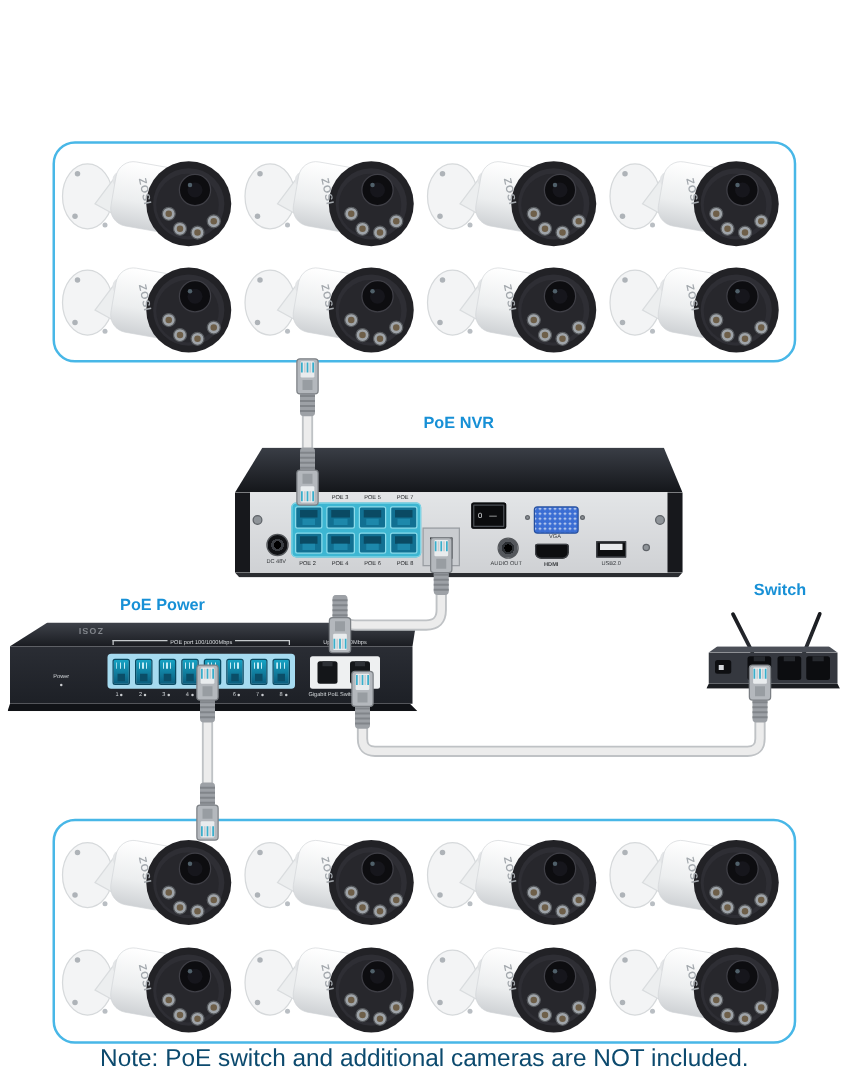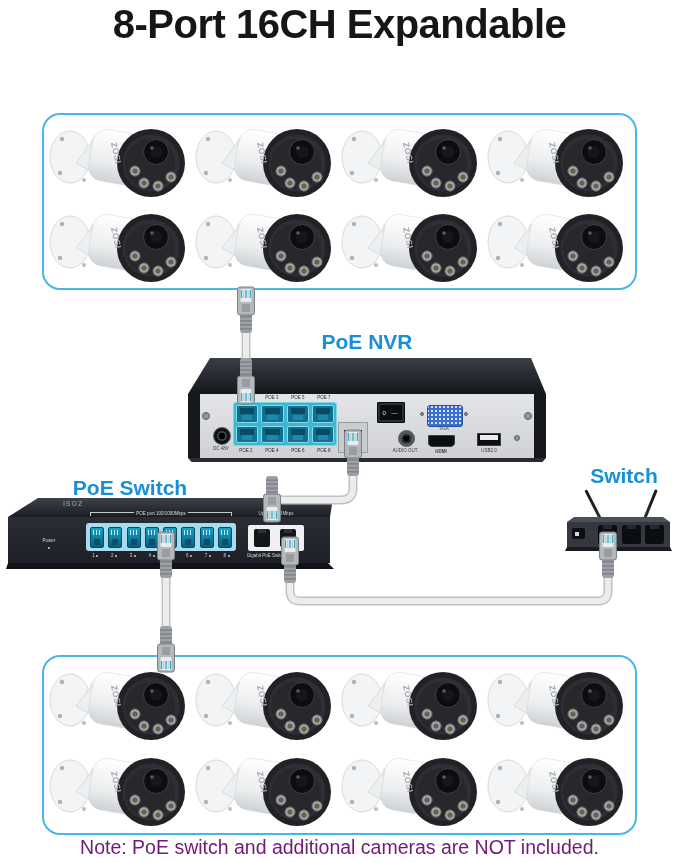--- a/index.html
+++ b/index.html
@@ -12,21 +12,21 @@
          font-size:26px;font-weight:400;color:#242424;}
   
   .cam-box{position:absolute;left:42px;width:595px;height:177px;border:2px solid #48b7e7;
            border-radius:18px;background:#fff;box-sizing:border-box;
            display:grid;grid-template-columns:repeat(4,1fr);align-items:center;justify-items:center;
            padding:2px 4px;overflow:hidden;z-index:10;}
   .cam-box.top{top:113px;}
   .cam-box.bottom{top:655px;height:180px;}
   .camera{display:block;}
   
-  .dev-label{position:absolute;transform:translateX(-50%);font-size:21px;font-weight:700;
+  .dev-label{position:absolute;transform:translateX(-50%);font-size:13px;font-weight:700;
              color:#1790d6;z-index:5;white-space:nowrap;}
   
   .nvr{position:absolute;left:186px;top:358px;width:362px;height:106px;z-index:20;}
   .nvr-top{position:absolute;left:0;top:0;width:362px;height:36px;
            background:linear-gradient(180deg,#3a3e46,#14161a);
            clip-path:polygon(24px 0,345px 0,360px 36px,2px 36px);}
   .nvr-front{position:absolute;left:2px;top:36px;width:358px;height:64px;
            background:linear-gradient(180deg,#e3e5e7,#cfd1d4);}
   .nvr-side{position:absolute;top:36px;width:12px;height:64px;background:#17181c;}
   .nvr-side.l{left:2px;} .nvr-side.r{left:348px;}
@@ -110,38 +110,37 @@
   .rt-bottom{position:absolute;left:5px;top:63px;width:107px;height:4px;background:#1a1c20;
           clip-path:polygon(2px 0,105px 0,107px 100%,0 100%);}
   .rt-power{position:absolute;left:12px;top:44px;width:13px;height:11px;background:#0e0f12;border-radius:2px;}
   .rt-power i{position:absolute;left:3px;top:3.5px;width:4px;height:4px;background:#d6d9dd;display:block;}
   .rt-port{position:absolute;top:41px;width:19px;height:19px;background:#0c0d10;border-radius:2px;}
   .rt-port::before{content:"";position:absolute;left:5px;top:0;width:9px;height:4px;background:#26292e;}
   
   .cables{position:absolute;left:0;top:0;z-index:30;pointer-events:none;}
   
   .note{position:absolute;top:836px;left:0;width:100%;text-align:center;font-size:19.5px;
-        color:#701a75;z-index:5;}
+        color:#0c4a6e;z-index:5;}
 </style>
 </head>
 <body>
 
 <svg width="0" height="0" style="position:absolute" aria-hidden="true">
   <defs>
     <linearGradient id="camBody" x1="0" y1="0" x2="0" y2="1">
       <stop offset="0" stop-color="#ffffff"></stop>
         <stop offset="0.6" stop-color="#eceeef"></stop>
       <stop offset="1" stop-color="#cfd2d5"></stop>
     </linearGradient>
   </defs>
 </svg>
 
 <div class="stage">
 
-  <div class="title">8-Port 16CH Expandable</div>
 
   <div class="cam-box top" id="topBox">
   <svg class="camera" width="145" height="84" viewBox="0 0 145 84">
     <ellipse cx="22" cy="40" rx="20" ry="26" fill="#f3f4f5" stroke="#d6d9db"></ellipse>
     <circle cx="14" cy="22" r="2.2" fill="#aeb3b8"></circle>
     <circle cx="12" cy="56" r="2.2" fill="#aeb3b8"></circle>
     <circle cx="36" cy="63" r="2" fill="#b9bec3"></circle>
     <path d="M28 46 L46 22 L60 30 L46 56 Z" fill="#eceeef" stroke="#d9dcde"></path>
     <circle cx="49" cy="27" r="7" fill="#e3e5e7"></circle>
     <g transform="rotate(10 84 44)">
@@ -416,21 +415,21 @@
     <div class="tlabel" style="left:255px;top:91px;font-weight:bold;">HDMI</div>
     <div class="usb">
         <i></i>
       </div>
     <div class="tlabel" style="left:303px;top:90px;">USB2.0</div>
     <div class="screw" style="left:16px;top:54px;width:8px;height:8px;"></div>
     <div class="screw" style="left:338px;top:54px;width:8px;height:8px;"></div>
     <div class="screw" style="left:328px;top:77px;width:6px;height:6px;"></div>
   </div>
 
-  <div class="dev-label" style="left:130px;top:476px;">PoE Switch</div>
+  <div class="dev-label" style="left:130px;top:476px;">PoE Power</div>
 
   <div class="sw">
     <div class="sw-top"></div>
     <div class="sw-front"></div>
     <div class="sw-bottom"></div>
     <div class="sw-logo">ZOSI</div>
     <div class="bracket">
       <i class="bl"></i>
         <span>POE port 100/1000Mbps</span>
         <i class="br"></i>

